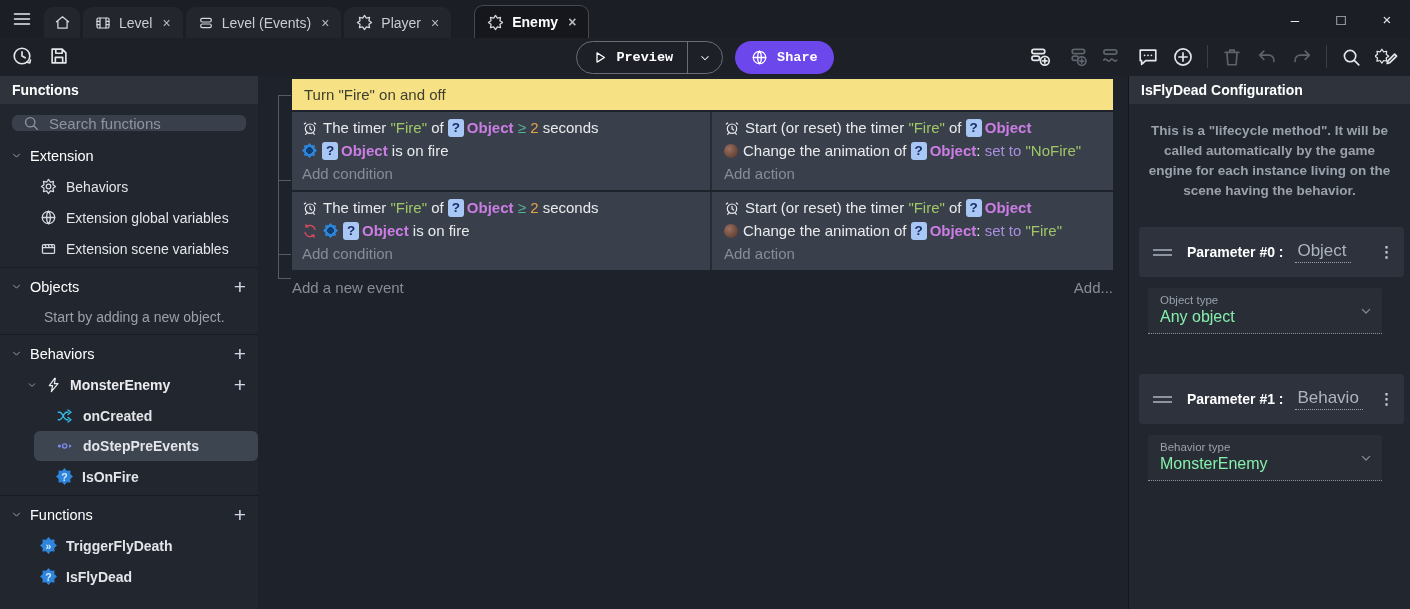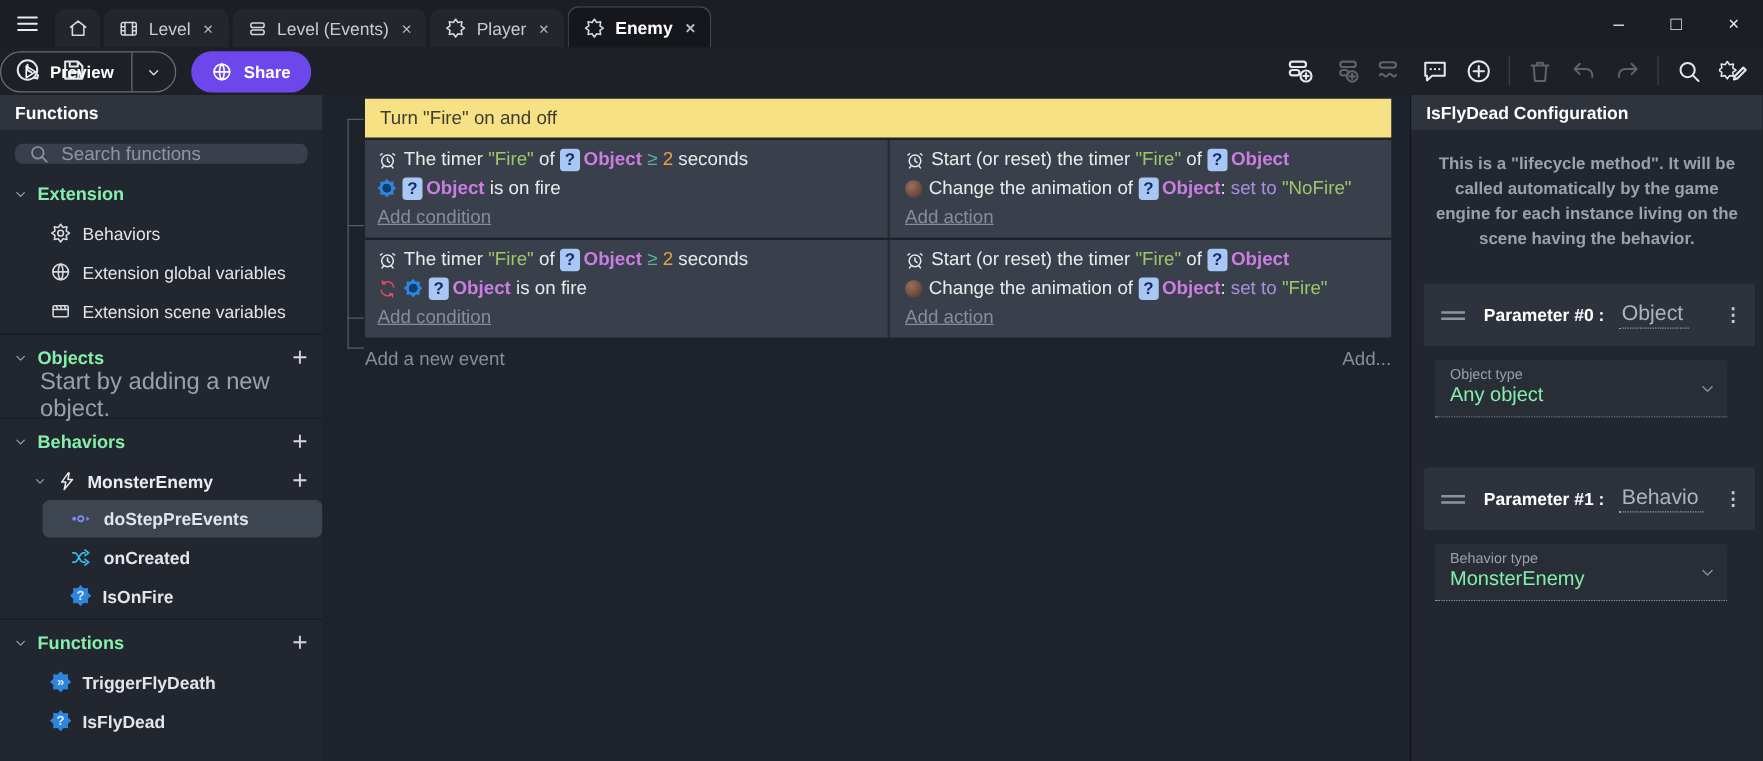--- a/index.html
+++ b/index.html
@@ -9,53 +9,53 @@
   svg.ic { fill:none; stroke:currentColor; stroke-width:1.8; stroke-linecap:round; stroke-linejoin:round; }
 
   
   .titlebar { position:absolute; left:0; top:0; width:1410px; height:38px; background:#1b1e24; display:flex; align-items:flex-end; }
   .hamburger { position:absolute; left:10px; top:9px; color:#e8eaed; }
   .tabs { display:flex; align-items:flex-end; margin-left:44px; gap:3px; height:38px; }
   .tab { height:31px; display:flex; align-items:center; gap:8px; padding:0 12px; background:#23262d;
     border-radius:9px 9px 0 0; color:#c9ccd2; font-size:14px; cursor:default; }
   .tab .tabicon { color:#d5d8dd; }
   .tab.home { width:36px; justify-content:center; padding:0; }
-  .tab.active { background:#15171c; border:1px solid #45494f; border-bottom:none; color:#ffffff; font-weight:700; height:33px; }
+  .tab.active { background:#15171c; border:1px solid #45494f; border-bottom:none; color:#ffffff; font-weight:700; height:33px;margin-left:20px; }
   .tab .x { color:#b7bbc1; font-size:14px; margin-left:2px; }
   .wincontrols { position:absolute; right:0; top:0; height:38px; display:flex; }
   .winbtn { width:46px; height:38px; display:flex; align-items:center; justify-content:center; color:#e8eaed; font-size:15px; }
 
   
   .toolbar { position:absolute; left:0; top:38px; width:1410px; height:38px; background:#1d2027; }
   .tb-left { position:absolute; left:11px; top:7px; display:flex; gap:15px; color:#e4e6ea; }
-  .tb-center { position:absolute; left:0; right:0; top:3px; display:flex; justify-content:flex-start; gap:12px; pointer-events:none; }
+  .tb-center { position:absolute; left:0; right:0; top:3px; display:flex; justify-content:center; gap:12px; pointer-events:none;font-family:Liberation Mono, monospace; }
   .tb-center > * { pointer-events:auto; }
   .btn-preview { display:flex; align-items:center; height:33px; border:1px solid #686d77; border-radius:17px; color:#fff; overflow:hidden; }
   .btn-preview .main { display:flex; align-items:center; gap:8px; padding:0 14px 0 14px; font-size:13.5px; font-weight:700; }
   .btn-preview .sep { width:1px; height:33px; background:#686d77; }
   .btn-preview .drop { padding:0 10px; color:#e4e6ea; display:flex; align-items:center; }
   .btn-share { display:flex; align-items:center; gap:9px; height:33px; padding:0 16px; background:#6c47ec; border-radius:17px;
     color:#fff; font-size:13.5px; font-weight:700; }
   .tb-right { position:absolute; right:12px; top:7px; display:flex; align-items:center; gap:13px; color:#e4e6ea; }
   .tb-right .dim { color:#5d626b; }
   .tb-sep { width:1px; height:23px; background:#3a3f47; }
 
   
   .sidebar { position:absolute; left:0; top:76px; width:258px; height:533px; background:#22262e; }
   .panel-header { height:28px; background:#2e333c; display:flex; align-items:center; padding:0 12px;
     color:#fff; font-size:14px; font-weight:700; }
   .searchbox { margin:11px 12px 9px 12px; height:16px; background:#3a404b; border-radius:6px; display:flex; align-items:center;
     padding:0 10px; gap:9px; color:#8f95a0; }
   .searchbox .ph { font-size:15px; color:#8f95a0; }
   .sec { height:31px; display:flex; align-items:center; padding:0 12px 0 10px; }
   .sec .chev { color:#9aa0a9; margin-right:7px; }
-  .sec .label { color:#86efac; font-size:14.5px; font-weight:700; }
+  .sec .label { color:#ffffff; font-size:14.5px; font-weight:400; }
   .plus { margin-left:auto; color:#d6d1e8; font-size:21px; font-weight:400; line-height:1; }
   .item { height:31px; display:flex; align-items:center; padding-left:40px; gap:9px; color:#e3e5e9; font-size:14px; }
-  .hint { height:29px; display:flex; align-items:center; padding-left:32px; color:#9aa1ab; font-size:19px; }
+  .hint { height:29px; display:flex; align-items:center; padding-left:44px; color:#9aa1ab; font-size:14px; }
   .divider { height:1px; background:#181b21; margin:3px 0; }
   .bhv { height:31px; display:flex; align-items:center; padding:0 12px 0 26px; gap:8px; color:#ececf0; font-size:14px; font-weight:700; }
   .sub { height:31px; display:flex; align-items:center; padding-left:56px; gap:9px; color:#e3e5e9; font-size:14px; font-weight:700; }
   .sub.sel { background:#3d4551; border-radius:6px; margin-left:34px; padding-left:22px; height:30px; }
   .fngear { width:17px; height:17px; background:#2f85dc; color:#d6ecff; font-size:10.5px; font-weight:700;
     display:inline-flex; align-items:center; justify-content:center; flex:none;
     clip-path:polygon(100% 50%,84.2% 64.2%,85.4% 85.4%,64.2% 84.2%,50% 100%,35.8% 84.2%,14.6% 85.4%,15.8% 64.2%,0 50%,15.8% 35.8%,14.6% 14.6%,35.8% 15.8%,50% 0,64.2% 15.8%,85.4% 14.6%,84.2% 35.8%); }
 
   
   .sheet { position:absolute; left:258px; top:76px; width:870px; height:533px; background:#1e222a; }
@@ -73,21 +73,21 @@
   .seg-op { color:#55b49a; }
   .seg-n { color:#e3a04b; }
   .seg-v { color:#a98fe0; }
   .qchip { display:inline-flex; align-items:center; justify-content:center; min-width:16px; height:18px; padding:0 3px;
     border-radius:3px; background:#a9c7f4; color:#172b66; font-weight:700; font-size:13.5px; margin-right:3px; }
   .bgear { width:15px; height:15px; flex:none; display:inline-block;
     background:radial-gradient(circle, #0f3f70 0 3.5px, #2f85dc 3.6px);
     clip-path:polygon(100% 50%,84.2% 64.2%,85.4% 85.4%,64.2% 84.2%,50% 100%,35.8% 84.2%,14.6% 85.4%,15.8% 64.2%,0 50%,15.8% 35.8%,14.6% 14.6%,35.8% 15.8%,50% 0,64.2% 15.8%,85.4% 14.6%,84.2% 35.8%); }
   .anim { width:14px; height:14px; flex:none; border-radius:50%; display:inline-block;
     background:radial-gradient(circle at 35% 35%, #9a7060, #6e4a3e 60%, #50362d); }
-  .addlink { height:22px; display:flex; align-items:center; color:#878d97; font-size:15px;text-decoration:underline; }
+  .addlink { height:22px; display:flex; align-items:center; color:#878d97; font-size:15px; }
   .addrow { display:flex; margin-top:9px; color:#878d97; font-size:15px; }
   .addrow .right { margin-left:auto; }
 
   
   .rightpanel { position:absolute; left:1128px; top:76px; width:282px; height:533px; background:#22262e; border-left:1px solid #14161a; }
   .desc { margin:17px 13px 0 13px; text-align:center; color:#99a1ab; font-size:13.5px; font-weight:700; line-height:20px; }
   .param { margin:26px 6px 0 10px; height:50px; background:#2d323c; border-radius:3px; display:flex; align-items:center; padding:0 10px 0 14px; }
   .param + .field { margin-top:11px; }
   .handle { width:19px; height:7px; border-top:2px solid #8d93a0; border-bottom:2px solid #8d93a0; flex:none; }
   .param .plabel { color:#fff; font-size:14px; font-weight:700; margin-left:15px; white-space:pre; }
@@ -381,31 +381,31 @@
   <div class="bhv">
     <svg class="ic" width="12" height="12" color="#9aa0a9">
         <use href="#i-chev"></use>
       </svg>
     <svg class="ic" width="16" height="16" color="#eceef1">
         <use href="#i-bolt"></use>
       </svg>
     <span>MonsterEnemy</span>
     <span class="plus">+</span>
   </div>
+  <div class="sub">
+    <svg class="ic" width="18" height="18" color="#35b9e6">
+        <use href="#i-shuffle"></use>
+      </svg>
+    <span>onCreated</span>
+  </div>
   <div class="sub sel">
     <svg class="ic" width="18" height="18" color="#7b8cf0">
         <use href="#i-dots"></use>
       </svg>
     <span>doStepPreEvents</span>
-  </div>
-  <div class="sub">
-    <svg class="ic" width="18" height="18" color="#35b9e6">
-        <use href="#i-shuffle"></use>
-      </svg>
-    <span>onCreated</span>
   </div>
   <div class="sub">
     <span class="fngear">?</span>
     <span>IsOnFire</span>
   </div>
 
   <div class="divider"></div>
   <div class="sec">
     <svg class="ic chev" width="13" height="13">
         <use href="#i-chev"></use>

